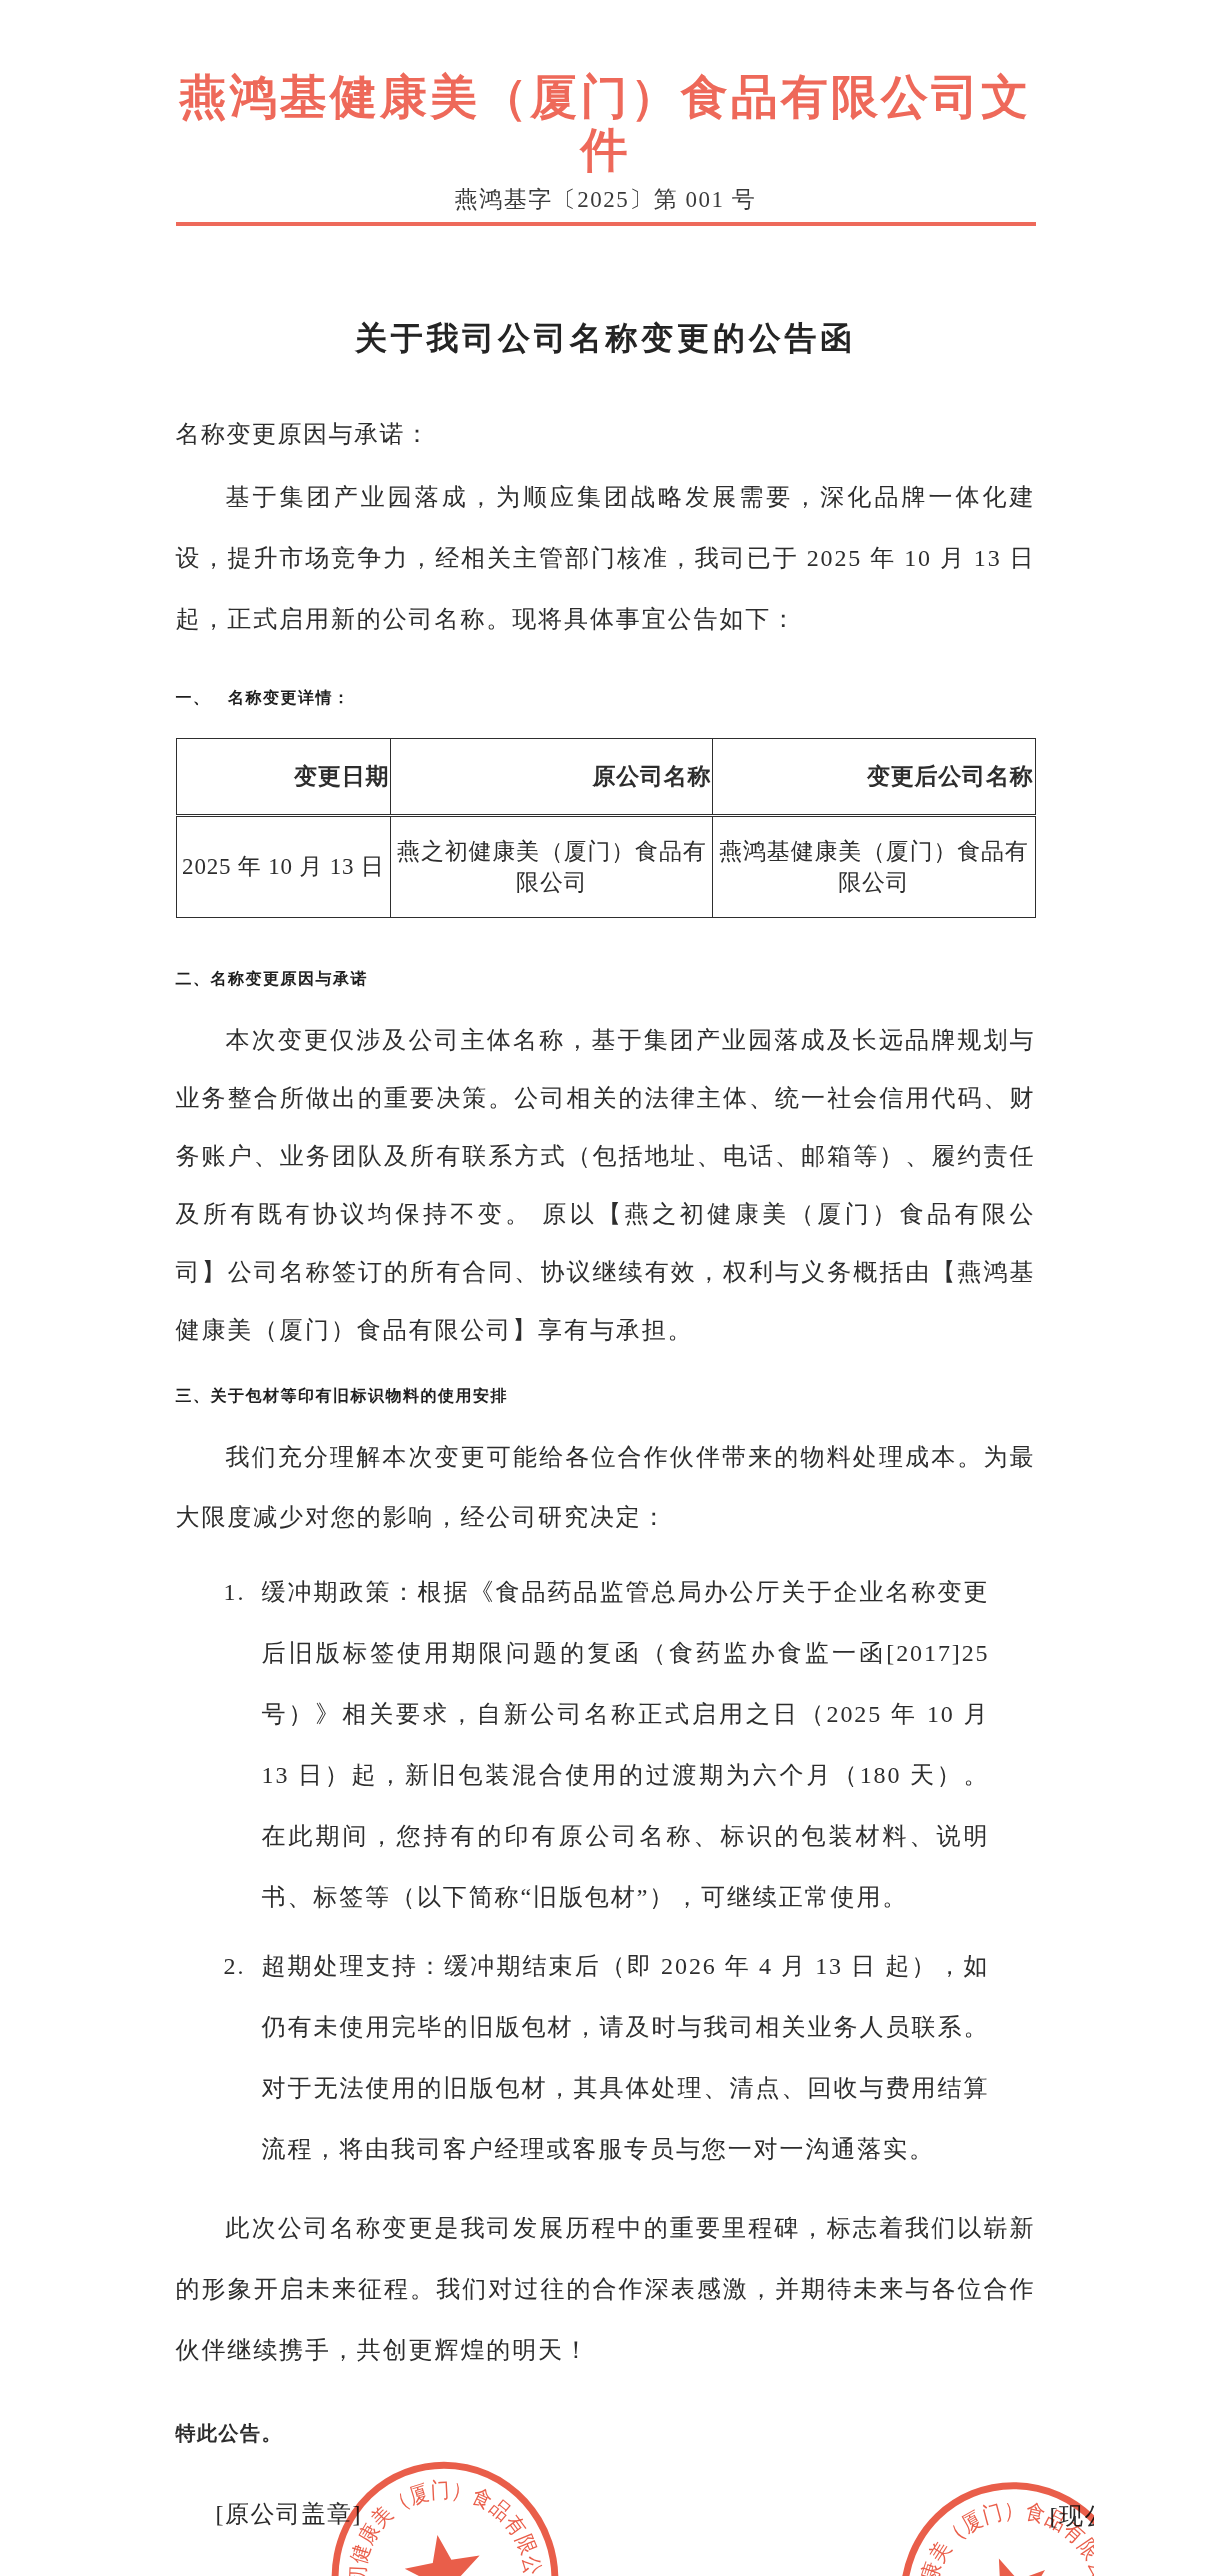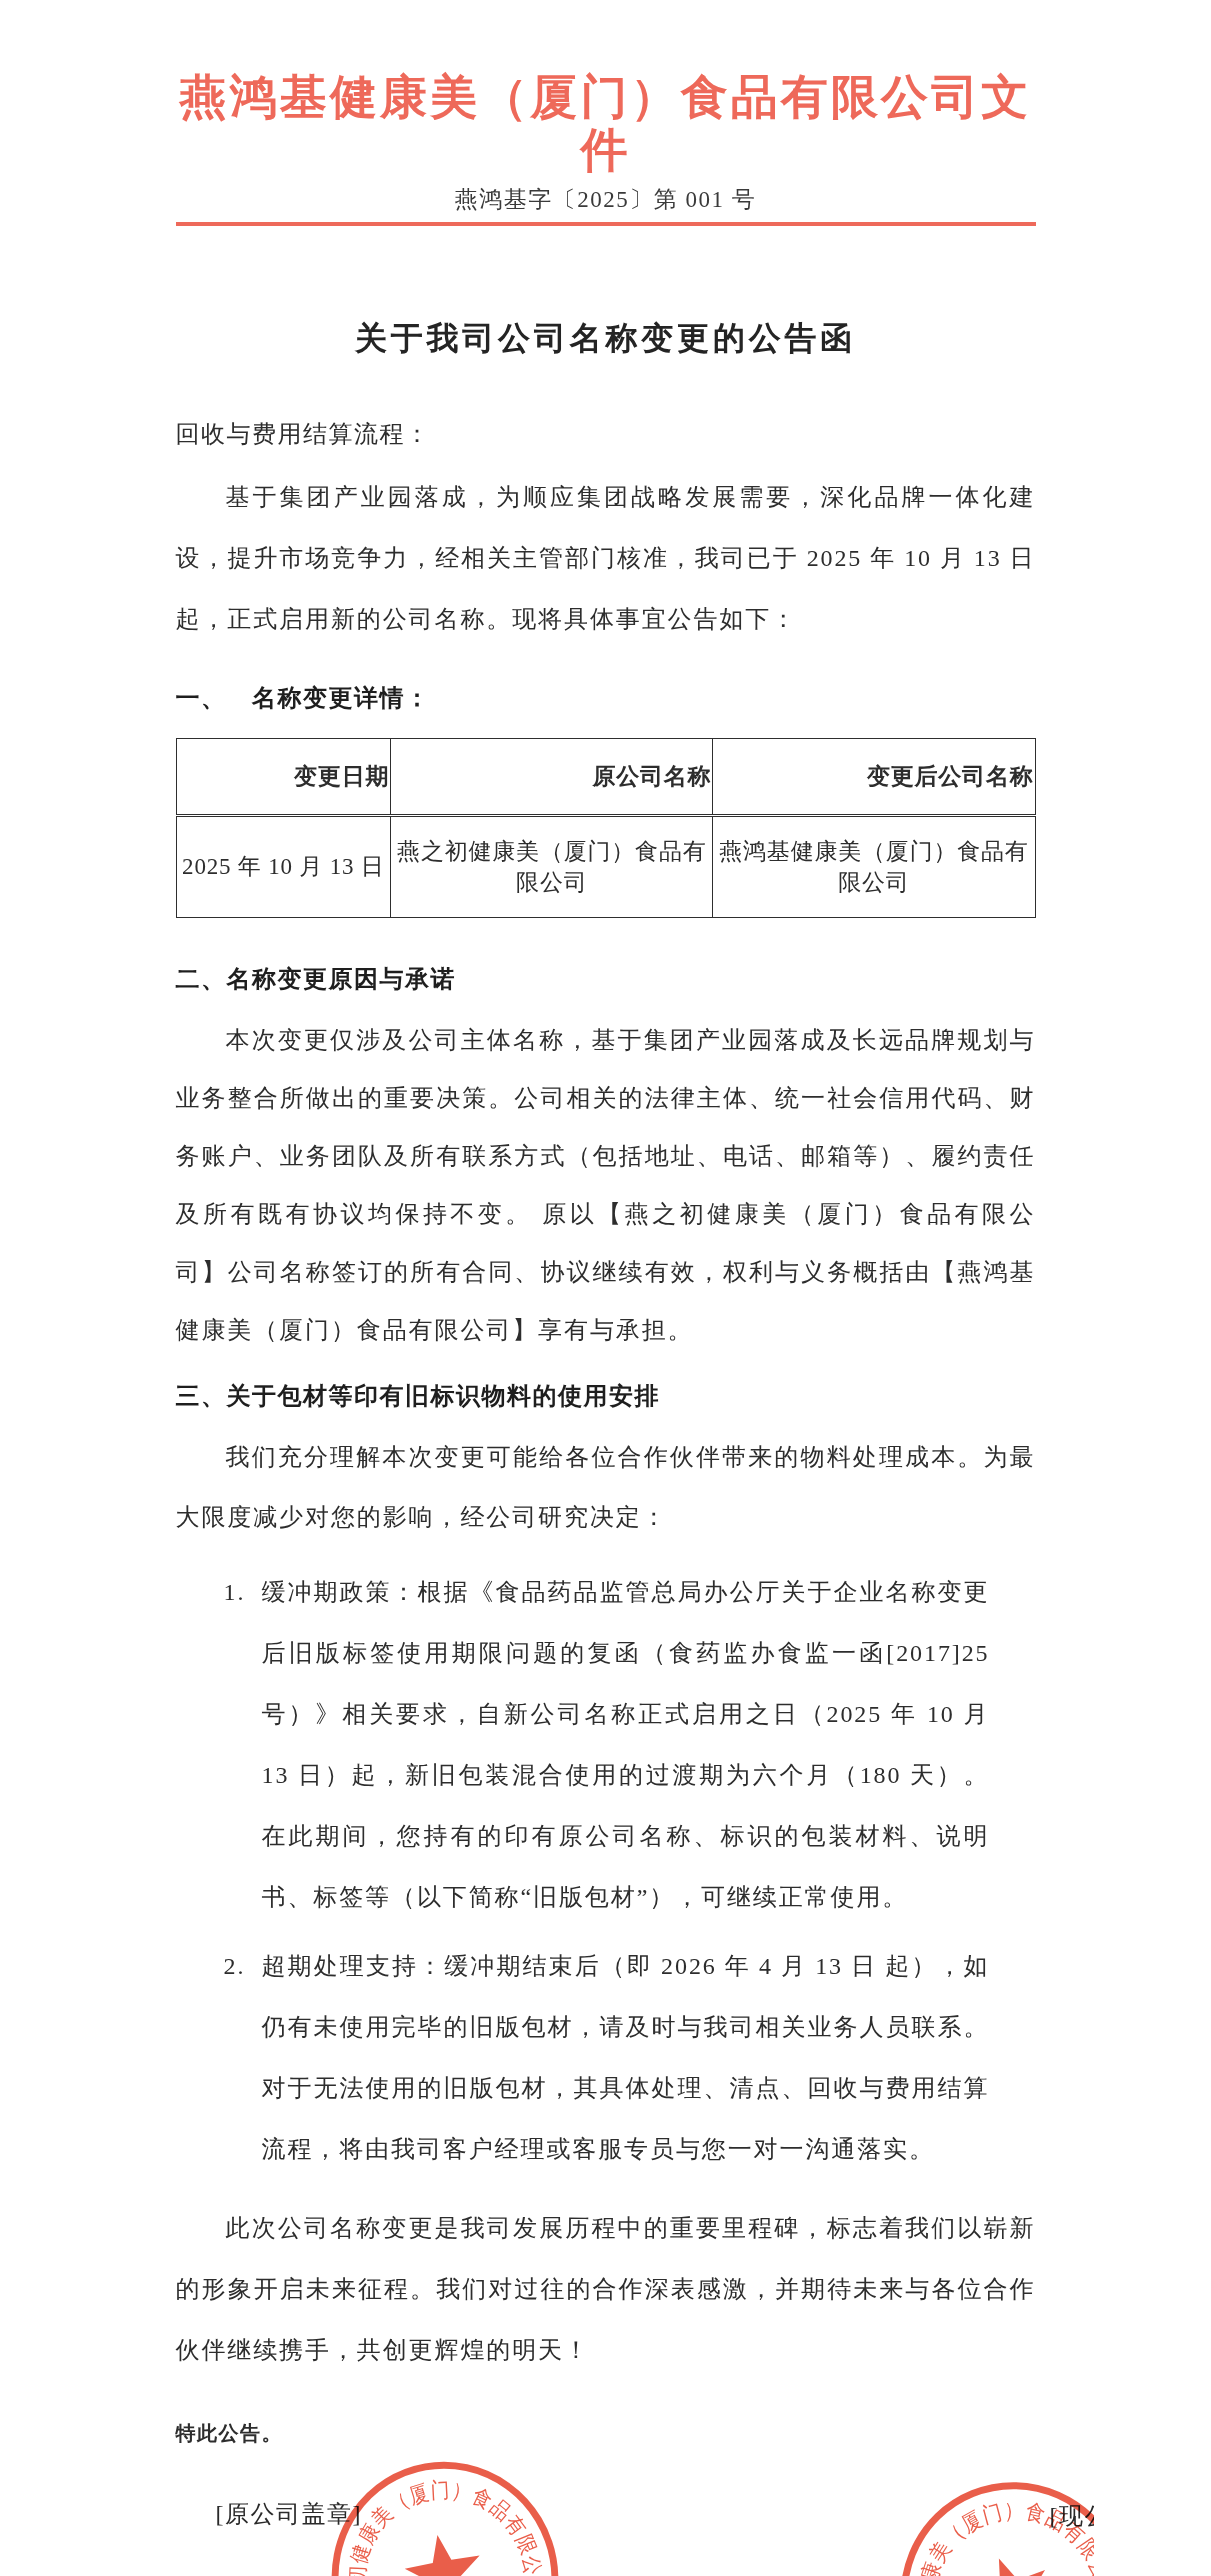--- a/index.html
+++ b/index.html
@@ -63,21 +63,21 @@
     letter-spacing:1.9px;
     line-height:61px;
     text-align:justify;
     text-indent:50px;
     color:var(--ink);
   }
   .intro{margin-top:17px;}
   .h2{
     font-family:"Liberation Sans","DejaVu Sans",sans-serif;
     font-weight:700;
-    font-size:24px;
+    font-size:16px;
     line-height:34px;
     letter-spacing:1.5px;
     color:#1e1e1e;
   }
   .sec1-h{margin-top:31px;}
   table.chg{
     width:100%;
     margin-top:23px;
     border-collapse:collapse;
     font-size:23px;
@@ -157,21 +157,21 @@
 
 <div class="page">
   <div class="content">
 
     <div class="org-title">燕鸿基健康美（厦门）食品有限公司文件</div>
     <div class="doc-no">燕鸿基字〔2025〕第 001 号</div>
     <div class="rule"></div>
 
     <div class="doc-title">关于我司公司名称变更的公告函</div>
 
-    <div class="salutation">回收与费用结算流程：</div>
+    <div class="salutation">名称变更原因与承诺：</div>
 
     <div class="para intro">基于集团产业园落成，为顺应集团战略发展需要，深化品牌一体化建设，提升市场竞争力，经相关主管部门核准，我司已于 2025 年 10 月 13 日起，正式启用新的公司名称。现将具体事宜公告如下：</div>
 
     <div class="h2 sec1-h">一、　名称变更详情：</div>
 
     <table class="chg">
       <colgroup>
         <col style="width:25%">
           <col style="width:37.5%">
           <col style="width:37.5%">

